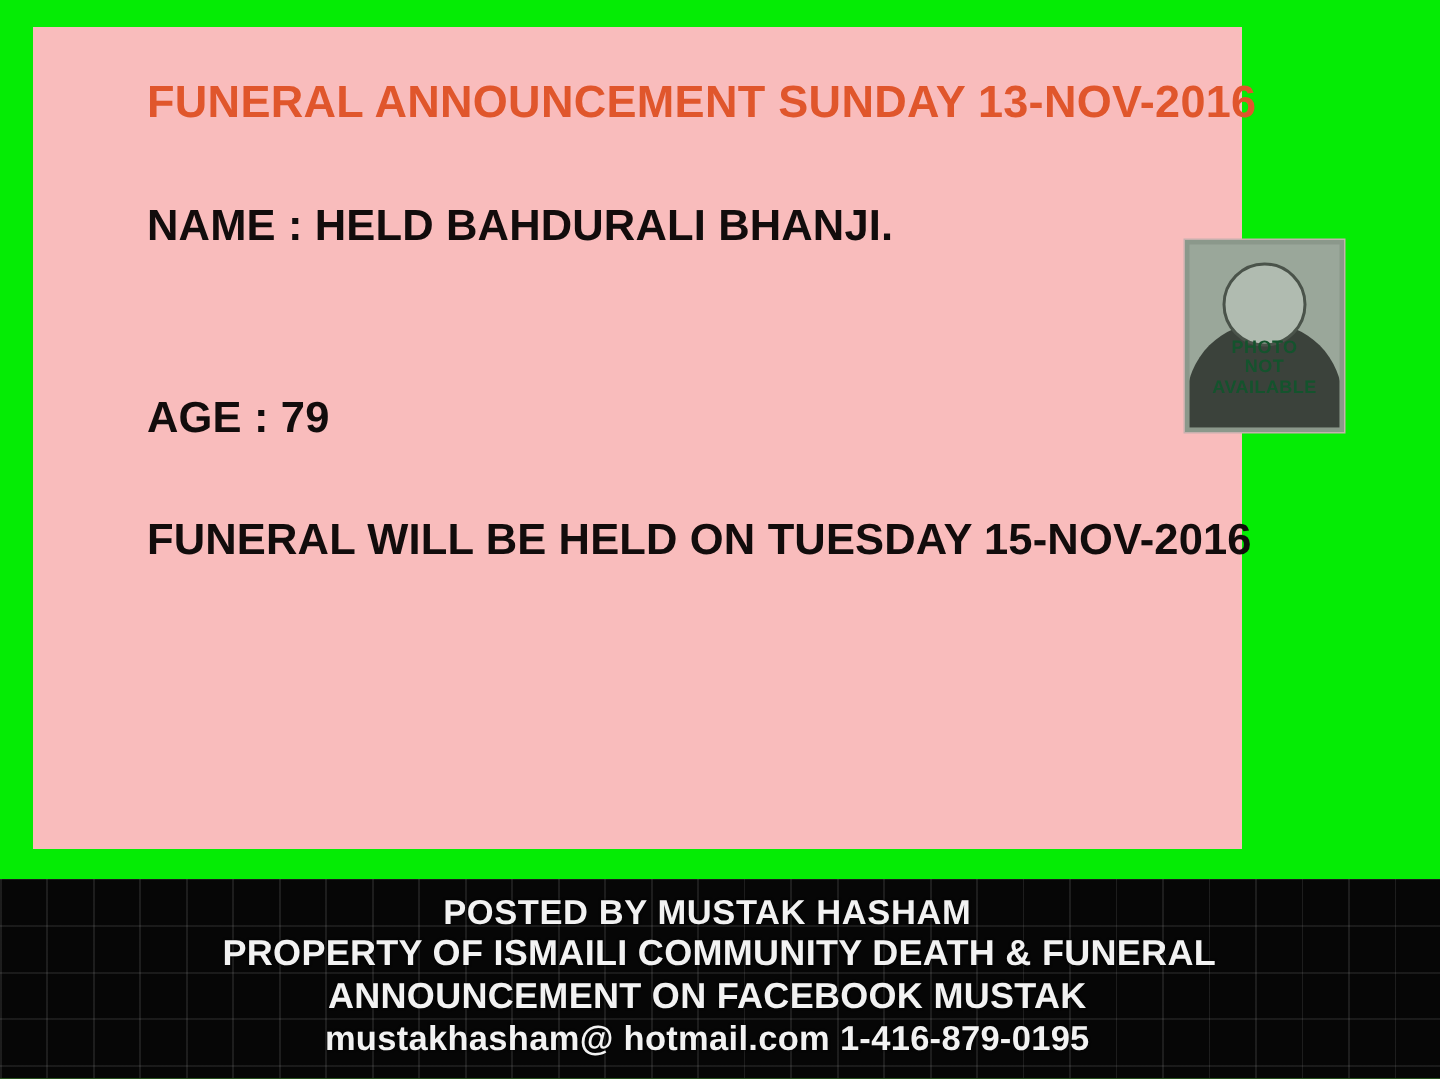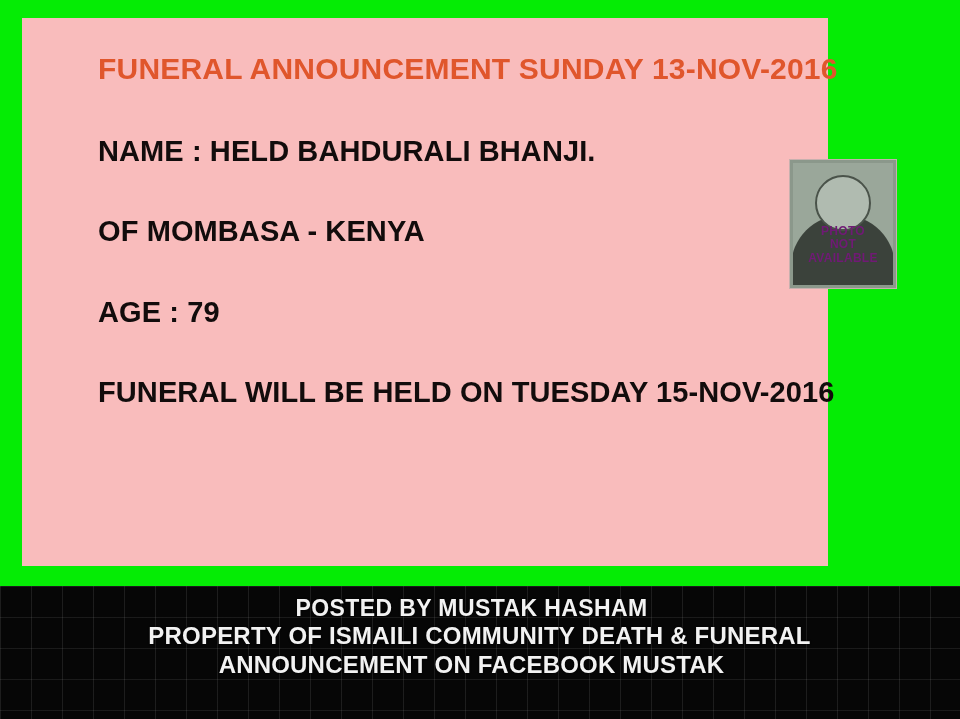--- a/index.html
+++ b/index.html
@@ -108,21 +108,21 @@
     background: #3b423b;
     z-index: 1;
   }
   .photo-caption {
     position: absolute;
     left: 0;
     right: 0;
     top: 62px;
     z-index: 3;
     text-align: center;
-    color: #701a75;
+    color: #14532d;
     font-size: 12px;
     font-weight: bold;
     line-height: 1.12;
     letter-spacing: 0.3px;
   }
   .photo-caption span { display: block; }
 
   
   .footer {
     position: absolute;
@@ -170,21 +170,20 @@
     <div class="card-inner">
 
       <div class="headline">FUNERAL ANNOUNCEMENT SUNDAY 13-NOV-2016</div>
 
       <div class="gap-lg"></div>
 
       <div class="body-line">NAME : HELD BAHDURALI BHANJI.</div>
 
       <div class="gap-md"></div>
 
-      <div class="body-line">OF MOMBASA - KENYA</div>
 
       <div class="gap-md"></div>
 
       <div class="body-line">AGE : 79</div>
 
       <div class="gap-md"></div>
 
       <div class="body-line">FUNERAL WILL BE HELD ON TUESDAY 15-NOV-2016</div>
 
 
@@ -199,16 +198,17 @@
         <span>AVAILABLE</span>
       </div>
     </div>
   </div>
 
   <div class="footer">
     <div class="footer-lines">
       <div class="footer-line f1">POSTED BY MUSTAK HASHAM</div>
       <div class="footer-line f2">PROPERTY OF ISMAILI COMMUNITY DEATH &amp; FUNERAL</div>
       <div class="footer-line f3">ANNOUNCEMENT ON FACEBOOK MUSTAK</div>
+      <div class="footer-line f4">mustakhasham@ hotmail.com 1-416-879-0195</div>
     </div>
   </div>
 
 </div>
 
 </body></html>

